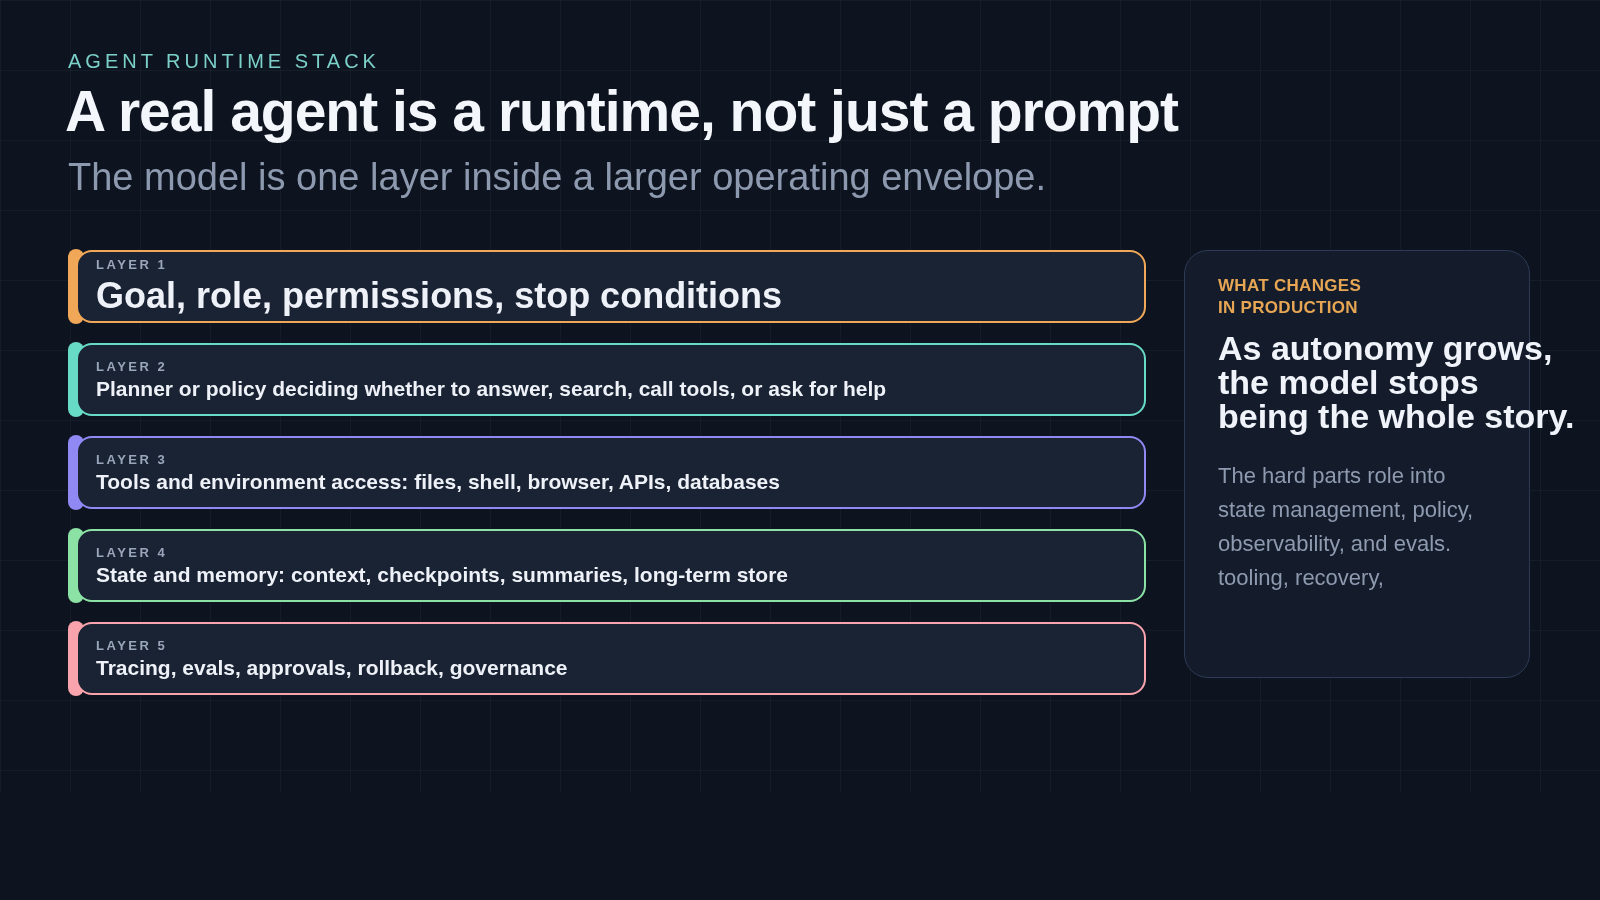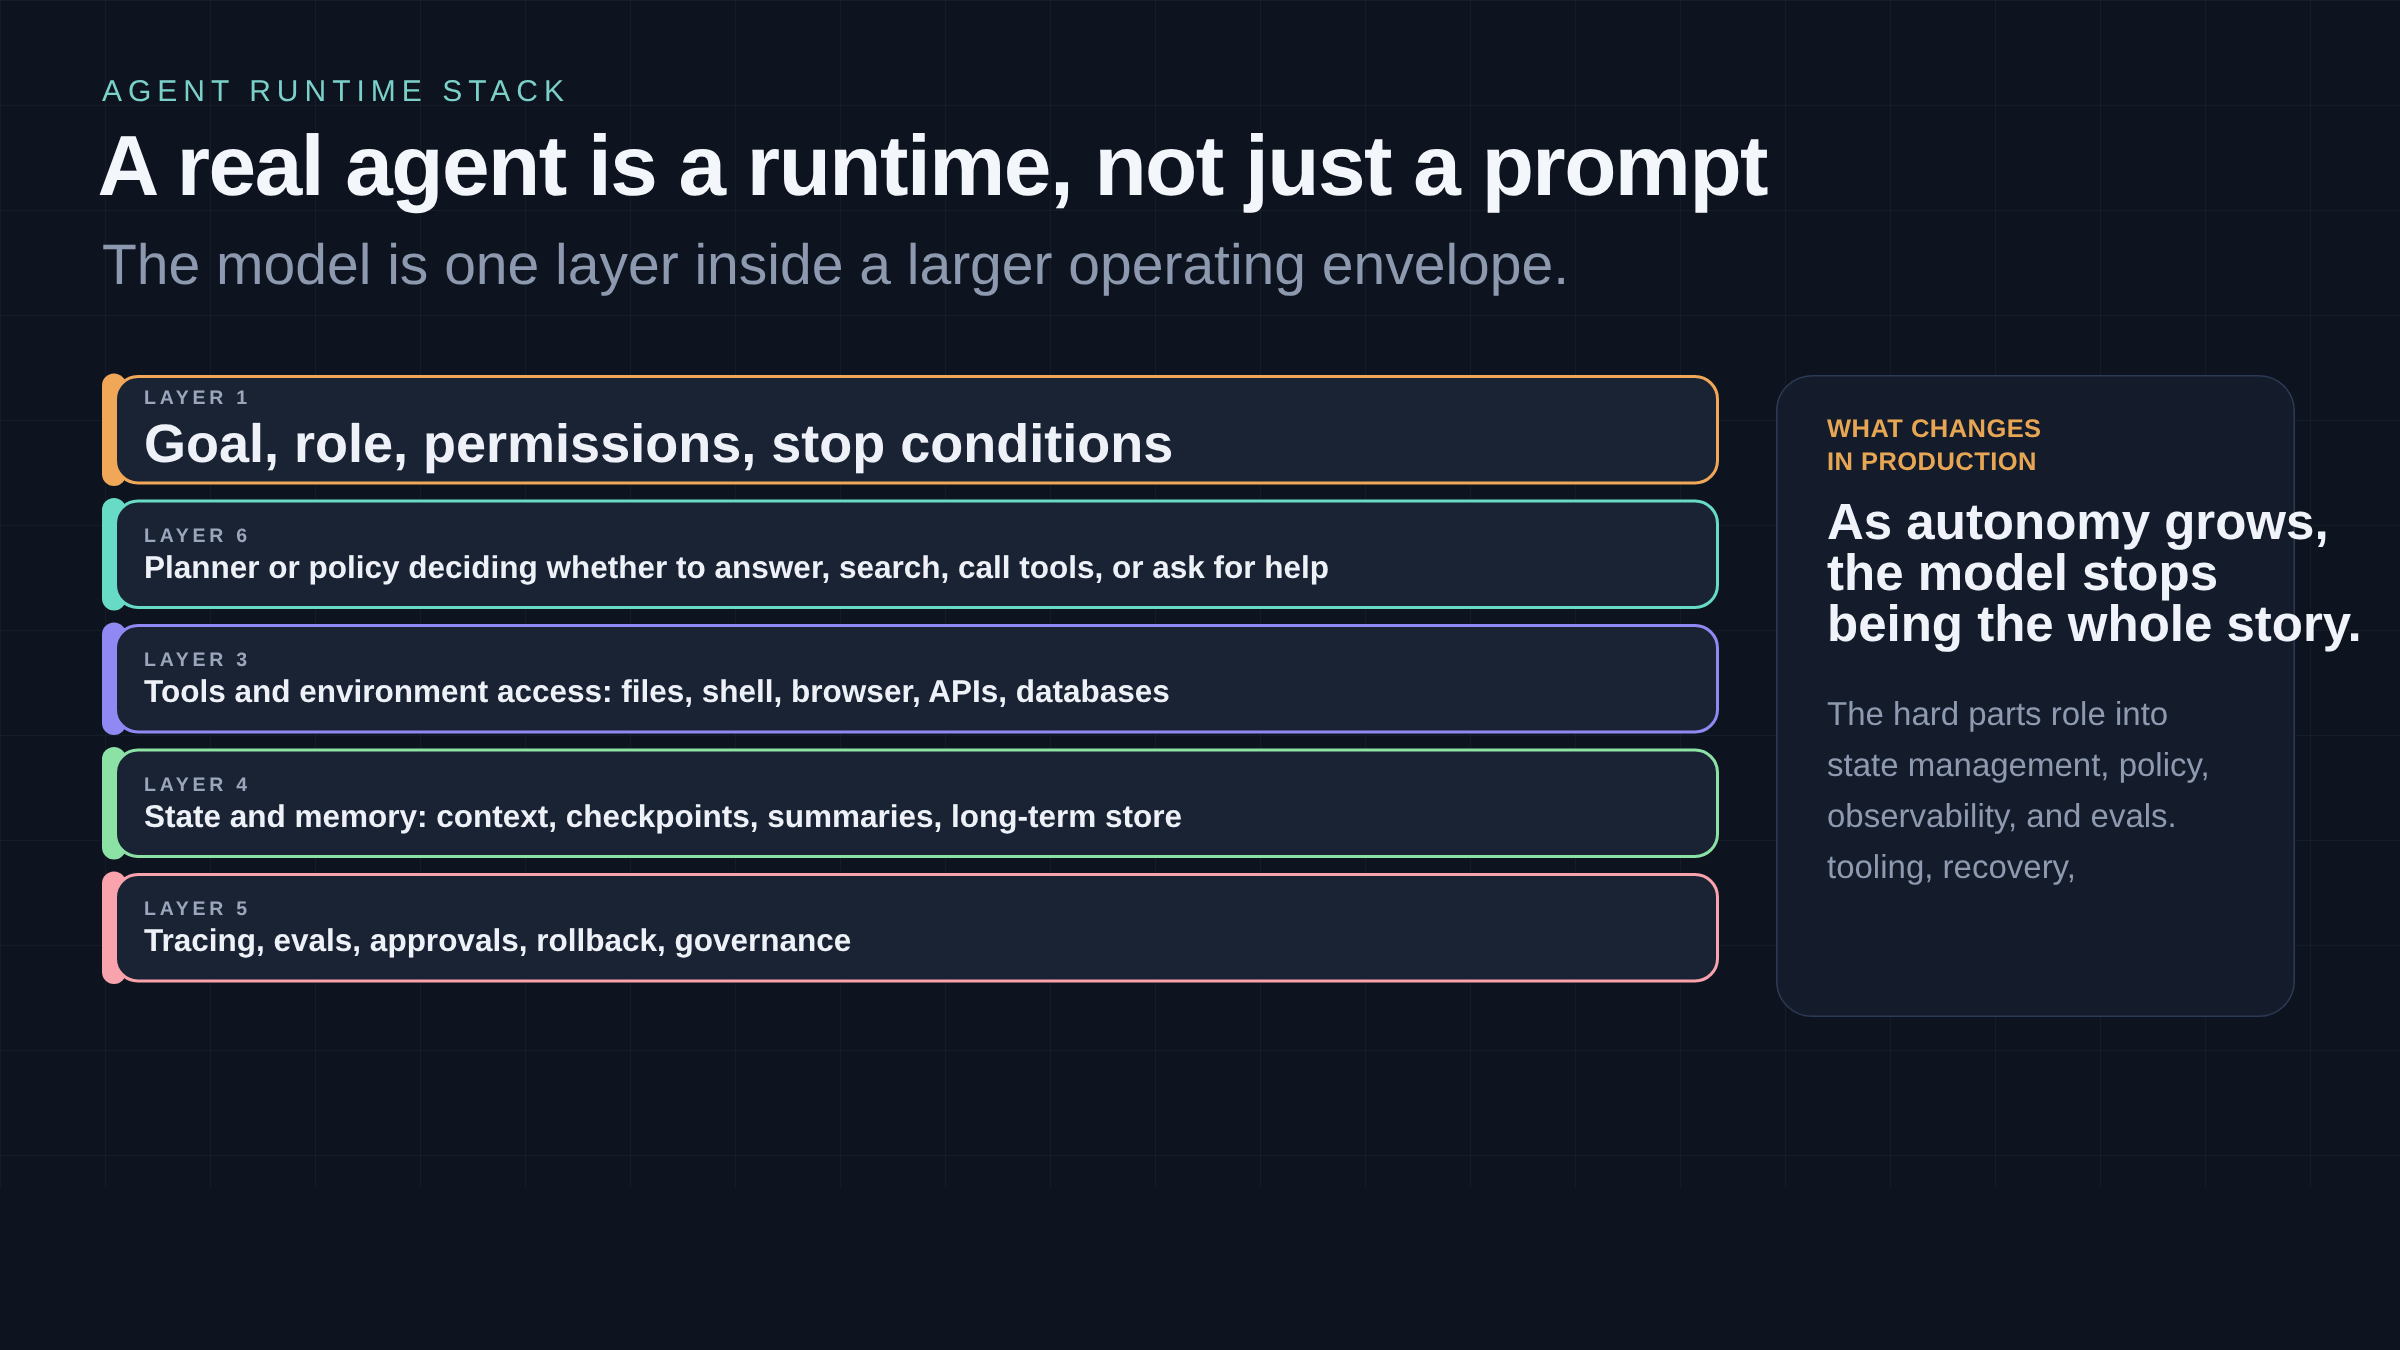--- a/index.html
+++ b/index.html
@@ -51,21 +51,21 @@
   }
 
   
   .stack {
     position: absolute;
     left: 76px;
     top: 250px;
     width: 1070px;
     display: flex;
     flex-direction: column;
-    gap: 10px;
+    gap: 20px;
   }
   .layer {
     position: relative;
     height: 73px;
   }
   .layer-accent {
     position: absolute;
     left: -8px;
     top: -1px;
     width: 16px;
@@ -156,21 +156,21 @@
       <span class="layer-accent"></span>
       <div class="layer-card">
         <div class="layer-label">LAYER 1</div>
         <div class="layer-title">Goal, role, permissions, stop conditions</div>
       </div>
     </div>
 
     <div class="layer" style="--accent: #67dbc6;">
       <span class="layer-accent"></span>
       <div class="layer-card">
-        <div class="layer-label">LAYER 6</div>
+        <div class="layer-label">LAYER 2</div>
         <div class="layer-title">Planner or policy deciding whether to answer, search, call tools, or ask for help</div>
       </div>
     </div>
 
     <div class="layer" style="--accent: #9089f4;">
       <span class="layer-accent"></span>
       <div class="layer-card">
         <div class="layer-label">LAYER 3</div>
         <div class="layer-title">Tools and environment access: files, shell, browser, APIs, databases</div>
       </div>

